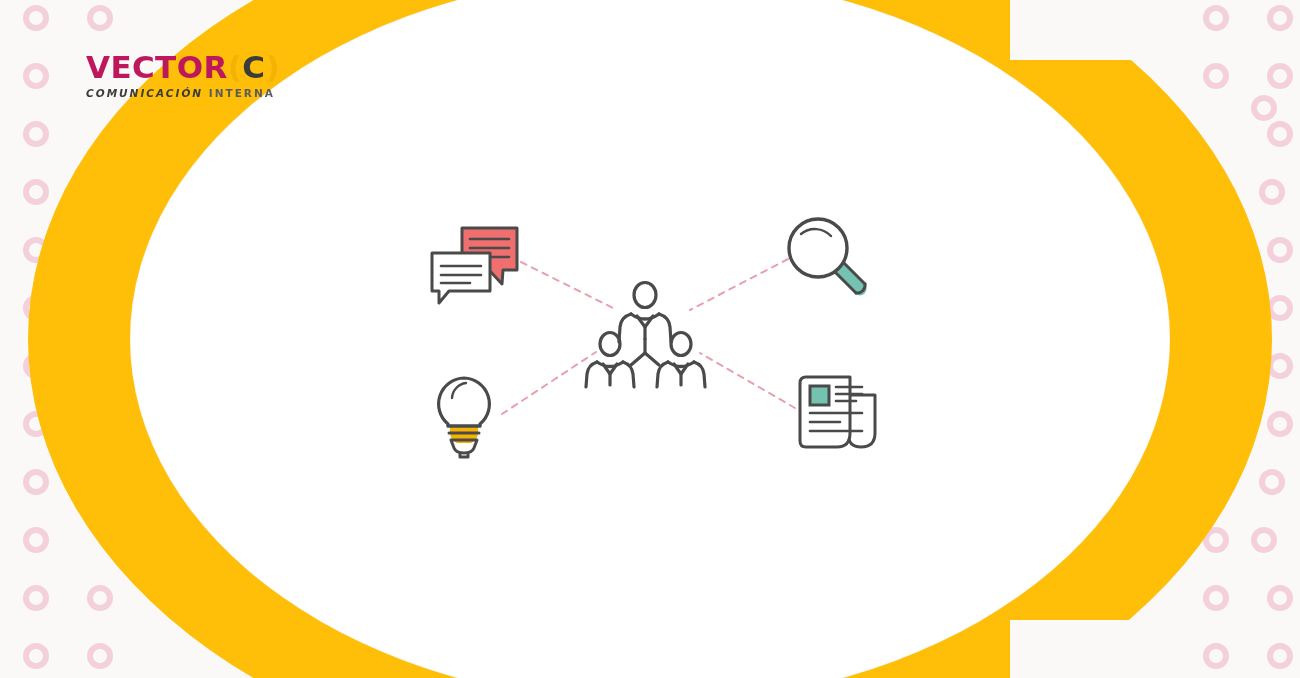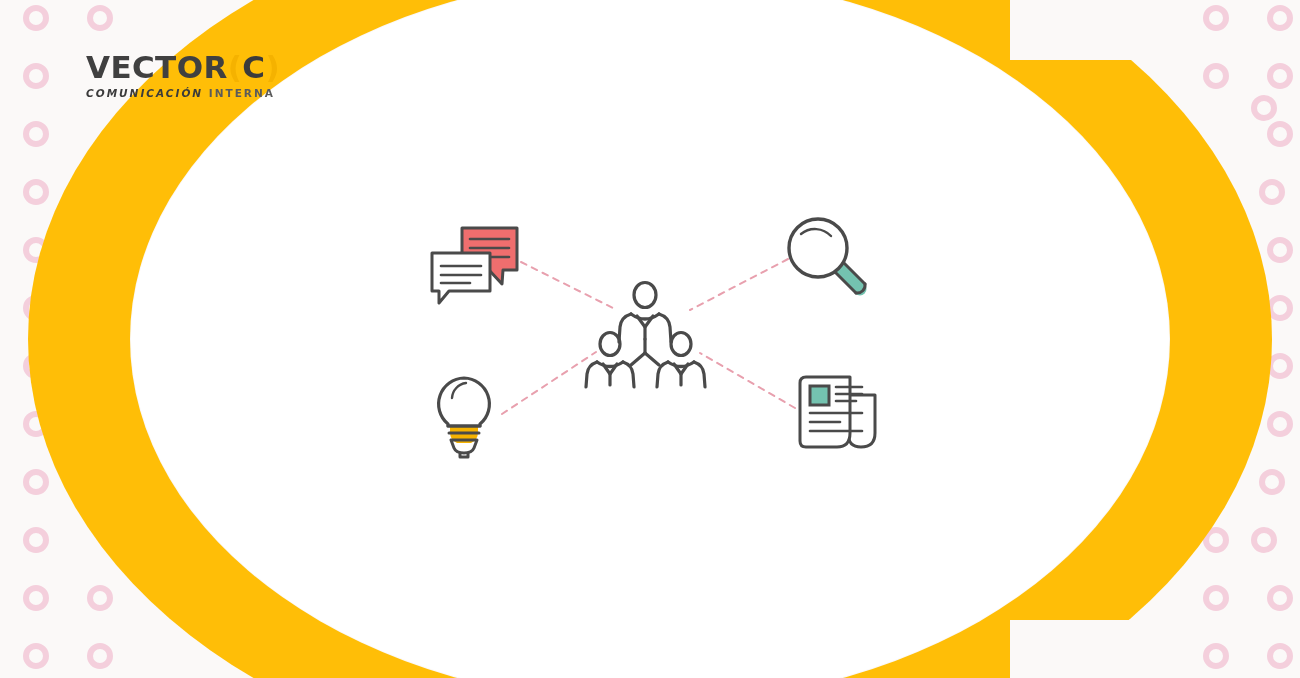--- a/index.html
+++ b/index.html
@@ -59,21 +59,21 @@
   }
   .logo-row1 {
     font-size: 31px;
     font-weight: 700;
     letter-spacing: 0.4px;
     line-height: 1;
     white-space: nowrap;
     font-family: "DejaVu Sans", sans-serif;
   }
   .logo-word {
-    color: #404040;
+    color: #be185d;
   }
   .logo-paren {
     color: #f5b200;
     font-weight: 700;
   }
   .logo-c {
     color: #3b3b3b;
     font-weight: 700;
   }
   .logo-row2 {

